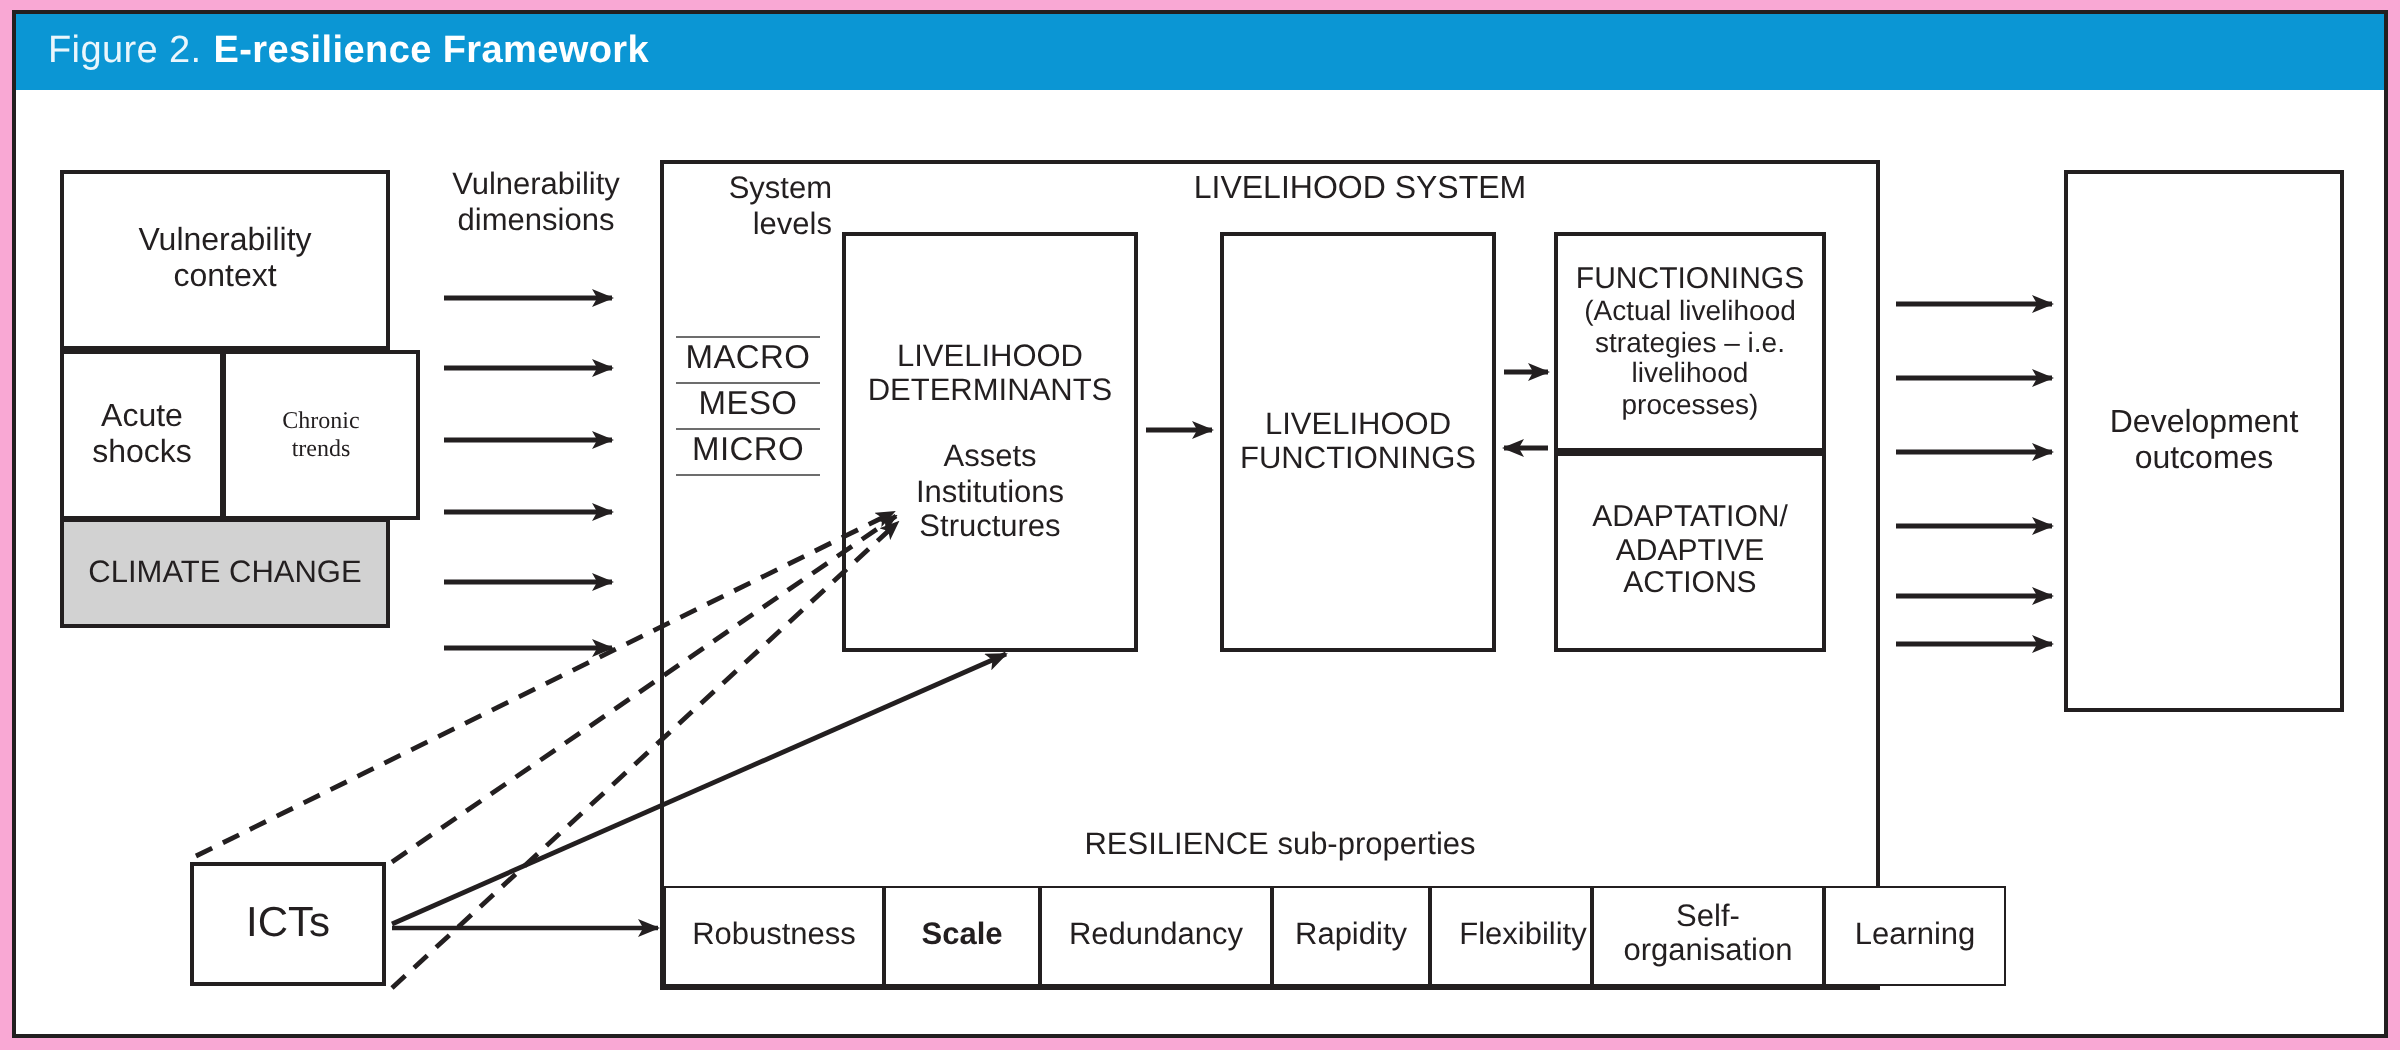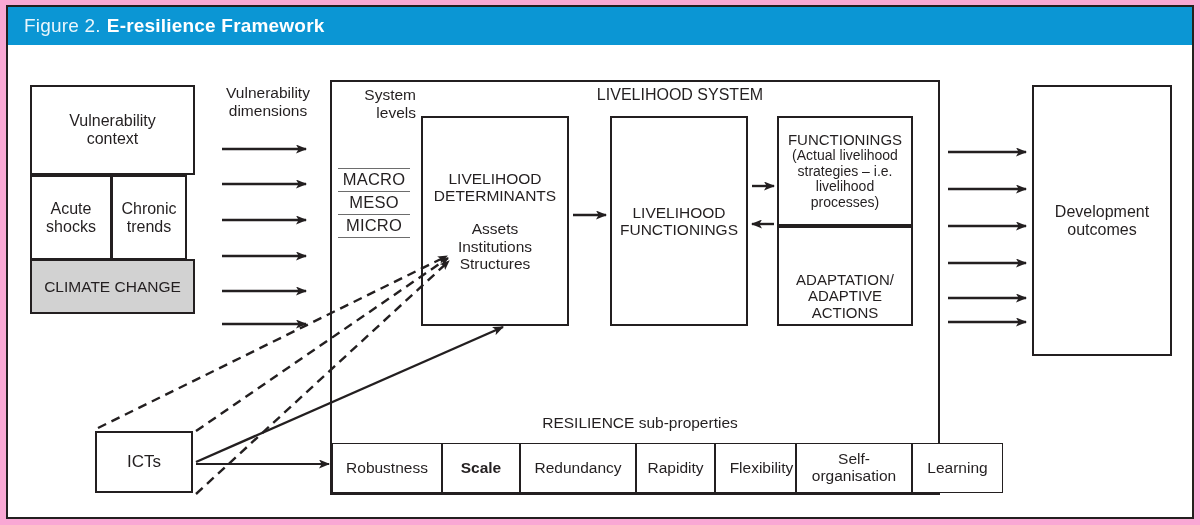--- a/index.html
+++ b/index.html
@@ -48,21 +48,21 @@
     display:flex;align-items:center;justify-content:center;
     text-align:center;
     color:#231f20;
     line-height:1.12;
   }
   .dbox .inner{padding:2px 4px;}
 
   
   #vuln-context-box{ left:30px; top:85px; width:165px; height:90px; font-size:16px;}
   #acute-shocks-box{ left:30px; top:175px; width:82px; height:85px; font-size:16px;}
-  #chronic-trends-box{ left:111px; top:175px; width:76px; height:85px; font-size:16px;}
+  #chronic-trends-box{ left:111px; top:175px; width:99px; height:85px; font-size:12px;font-family:Liberation Serif, serif;}
   #climate-change-box{ left:30px; top:259px; width:165px; height:55px; font-size:15.5px;
                        background:#d2d2d2;}
 
   
   .plain-label{
     position:absolute;color:#231f20;text-align:center;line-height:1.14;
   }
   #vuln-dimensions-label{ left:208px; top:84px; width:120px; font-size:15.5px;}
   #system-levels-label{ left:338px; top:86px; width:78px; font-size:15.5px; text-align:right;}
   #livelihood-system-label{ left:520px; top:86px; width:320px; font-size:16px;}
@@ -85,30 +85,30 @@
     left:330px;top:80px;width:610px;height:415px;
     border:2px solid #231f20;
     display:block;
   }
 
   #livelihood-determinants-box{ left:421px; top:116px; width:148px; height:210px;}
   #livelihood-capabilities-box{ left:610px; top:116px; width:138px; height:210px;}
   #functionings-box{ left:777px; top:116px; width:136px; height:110px;}
   #adaptation-box{ left:777px; top:226px; width:136px; height:100px;}
   #development-outcomes-box{ left:1032px; top:85px; width:140px; height:271px; font-size:16px;}
-  #icts-box{ left:95px; top:431px; width:98px; height:62px; font-size:17px;}
+  #icts-box{ left:95px; top:431px; width:98px; height:62px; font-size:21px;}
 
   .det-title{font-size:15.5px;}
   .det-sub{font-size:15.5px;margin-top:16px;}
   #livelihood-determinants-box .inner{display:block;}
   #livelihood-capabilities-box{font-size:15.5px;}
 
   #functionings-box .inner{display:block;font-size:14px;line-height:1.1;padding:3px 2px;}
   #functionings-box .fn-head{font-size:15px;}
-  #adaptation-box{font-size:15px;align-items:flex-end;}
+  #adaptation-box{font-size:15px;}
 
   
   #resilience-row{
     position:absolute;left:332px;top:443px;height:50px;
     display:flex;
   }
   #resilience-row .cell{
     box-sizing:border-box;
     border:1.6px solid #231f20;
     border-left-width:0.8px;border-right-width:0.8px;

